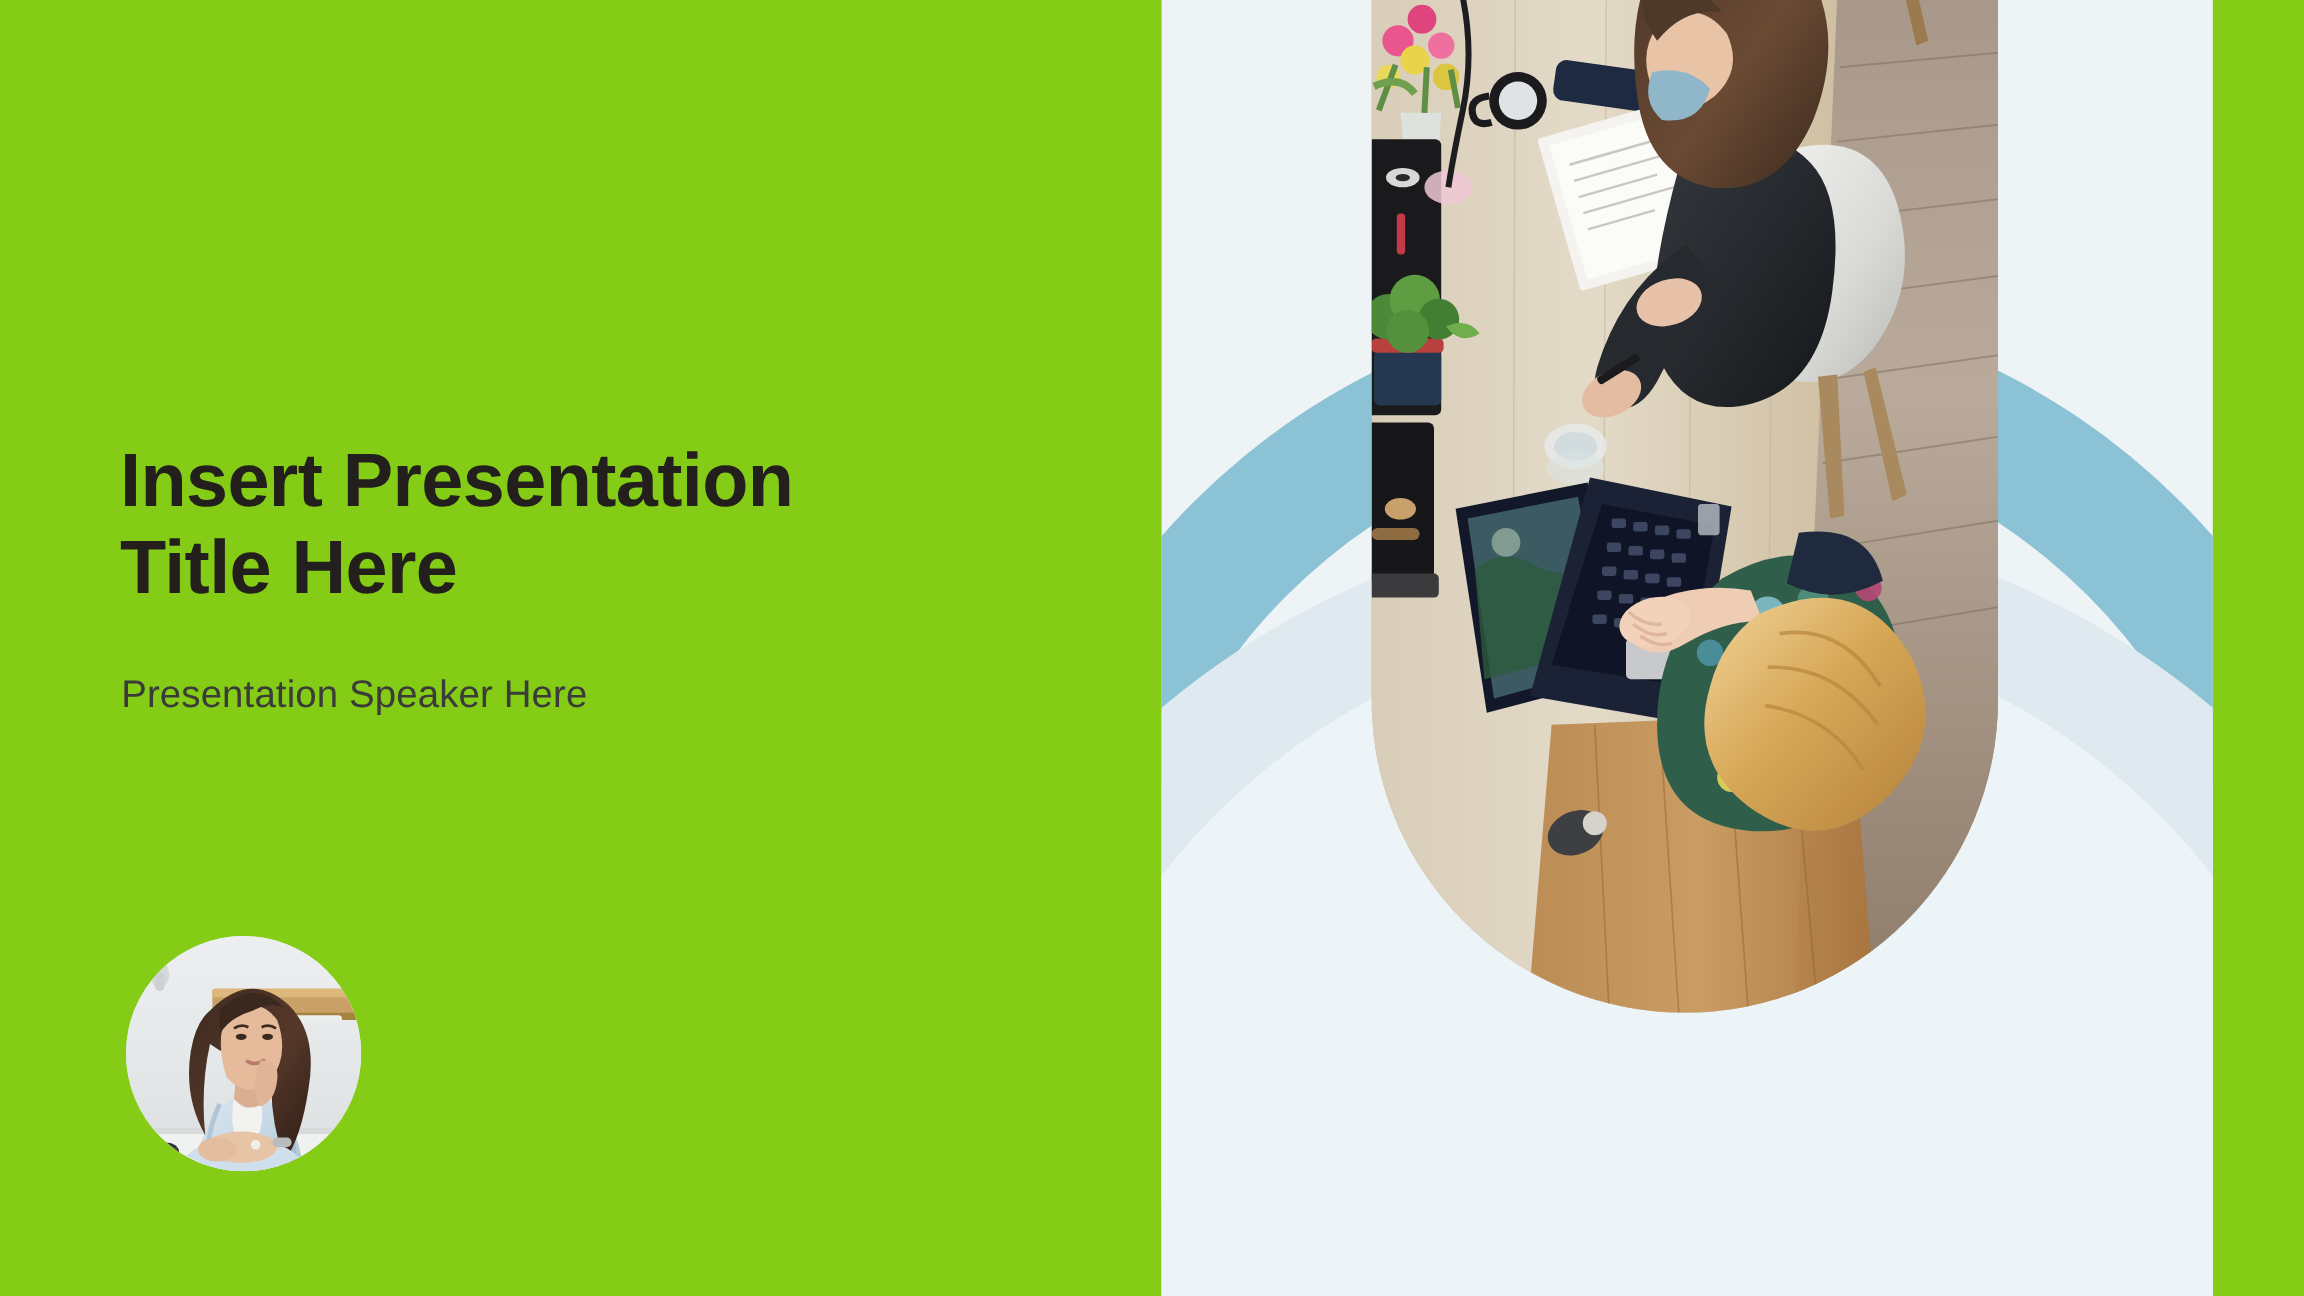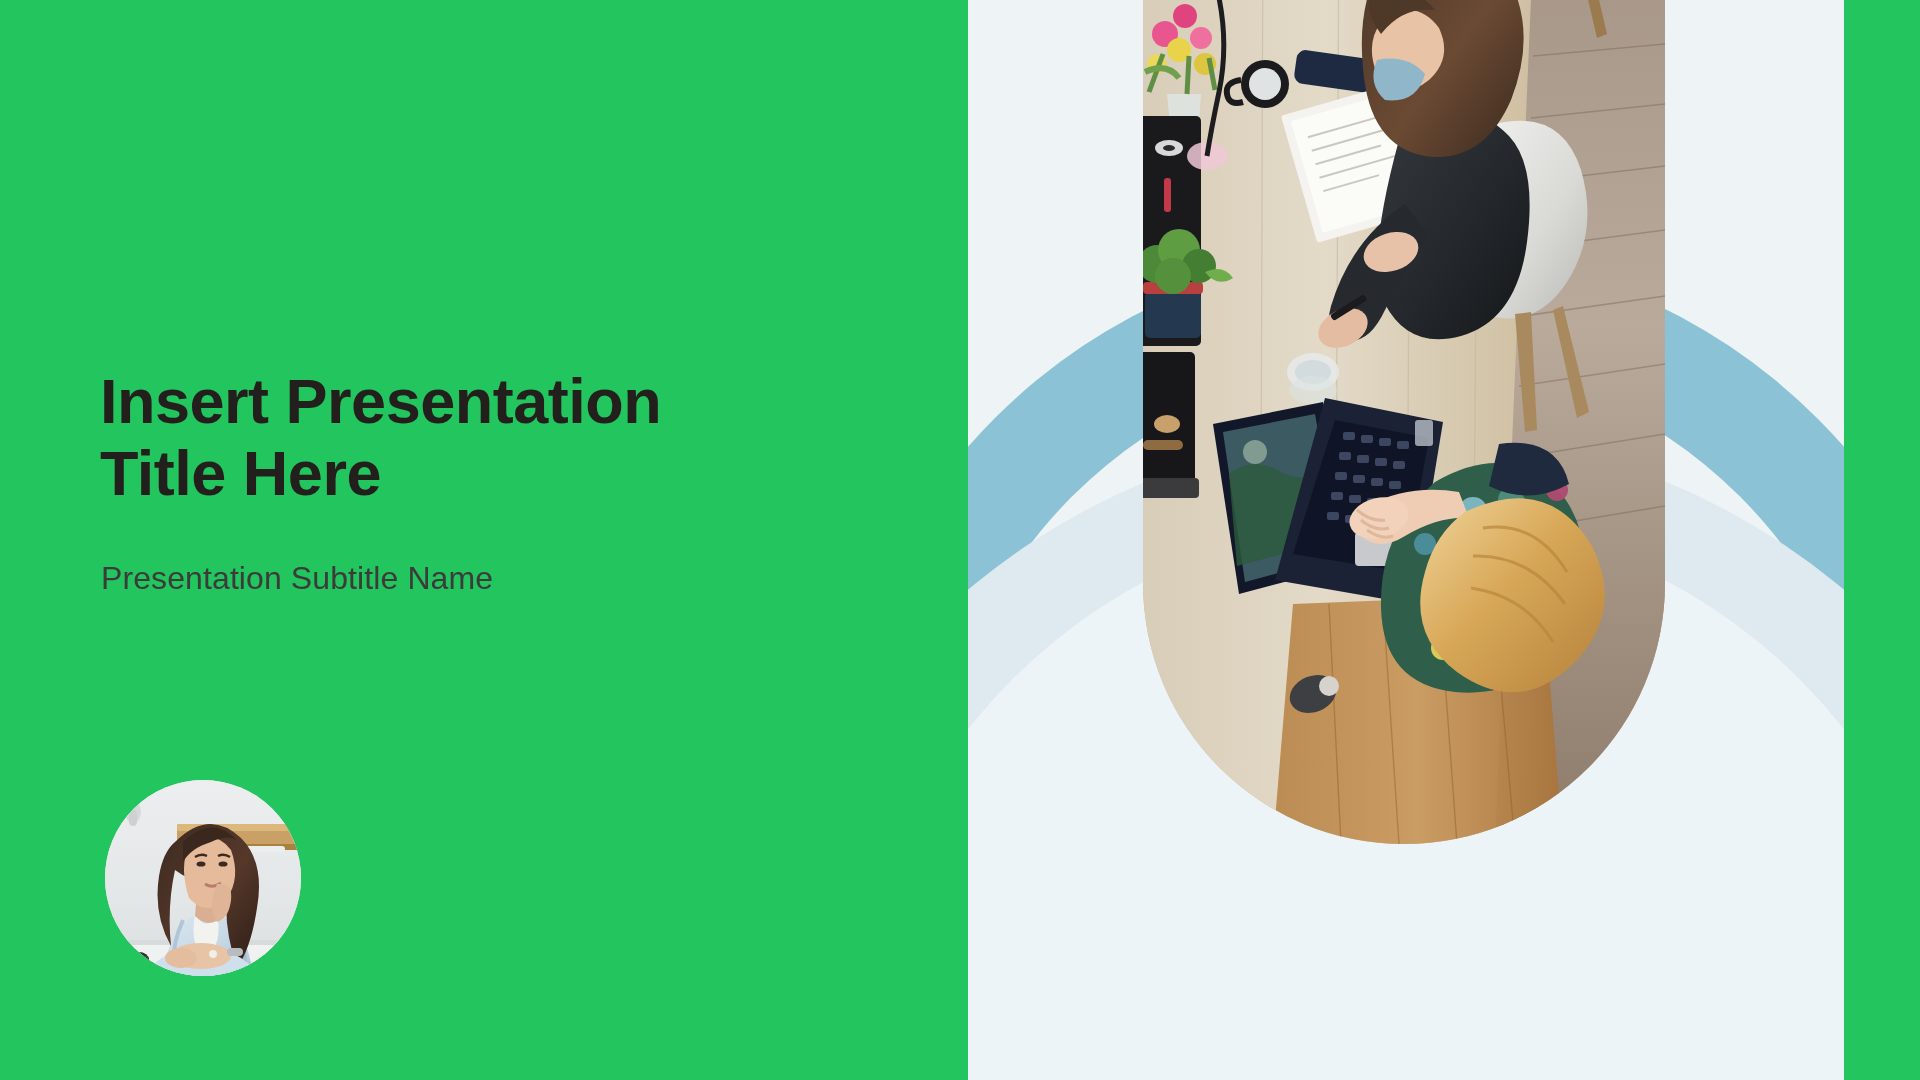--- a/index.html
+++ b/index.html
@@ -5,21 +5,21 @@
   html,body{margin:0;padding:0;}
   body{
     width:1920px;height:1080px;overflow:hidden;
     background:#ffffff;
     font-family:"Liberation Sans", sans-serif;
     position:relative;
   }
   #slide{
     position:absolute;inset:0;
     width:1920px;height:1080px;
-    background:#22c55e;
+    background:#84cc16;
     overflow:hidden;
   }
 
   
   .right-panel{
     position:absolute;
     left:968px;top:0;
     width:876px;height:1080px;
     background:#eef3f6;
     overflow:hidden;
@@ -380,21 +380,21 @@
 
       <rect x="86" y="-10" width="44" height="34" rx="4" fill="#1f2a3c"></rect>
       <ellipse cx="64" cy="252" rx="20" ry="14" fill="#f0c8d6" opacity="0.85"></ellipse>
 
       <path d="M70 70 q18 60 6 118 q-8 38 -12 64" stroke="#1d1d1f" stroke-width="5" fill="none"></path>
     </svg>
   </div>
 
   <div class="title">Insert Presentation Title Here</div>
 
-  <div class="subtitle">Presentation Subtitle Name</div>
+  <div class="subtitle">Presentation Speaker Here</div>
 
   <div class="speaker">
     <div class="avatar">
       <svg class="avatar-art" viewBox="0 0 196 196" preserveAspectRatio="xMidYMid slice">
         <defs>
           <linearGradient id="avBg" x1="0" y1="0" x2="0" y2="1">
             <stop offset="0%" stop-color="#eceeef"></stop>
             <stop offset="60%" stop-color="#e4e7e8"></stop>
             <stop offset="100%" stop-color="#dadedf"></stop>
           </linearGradient>

